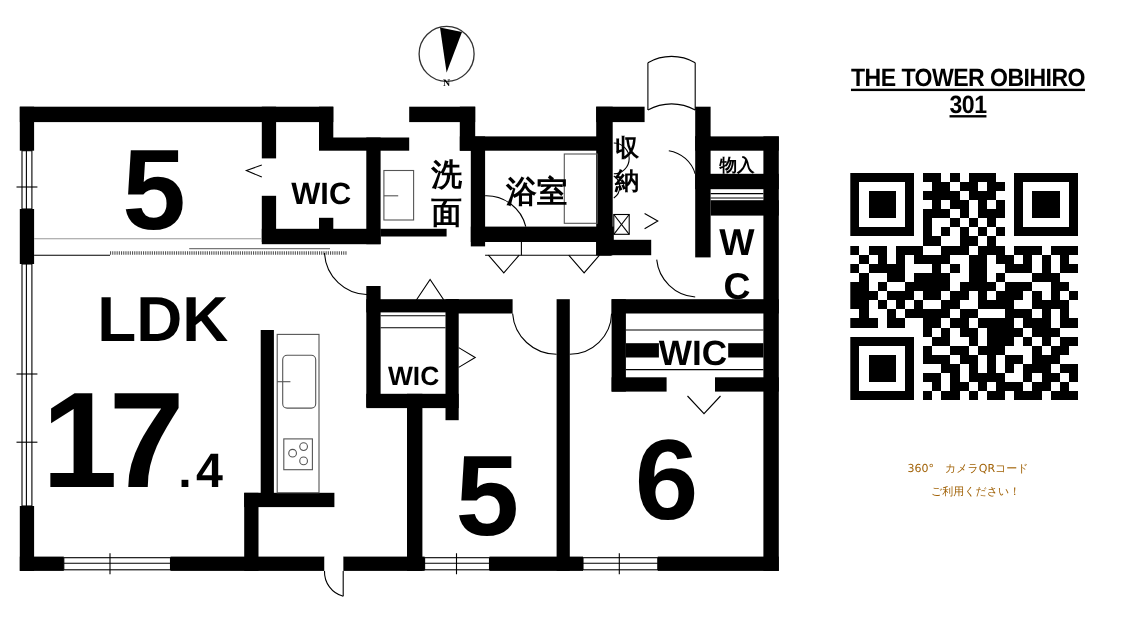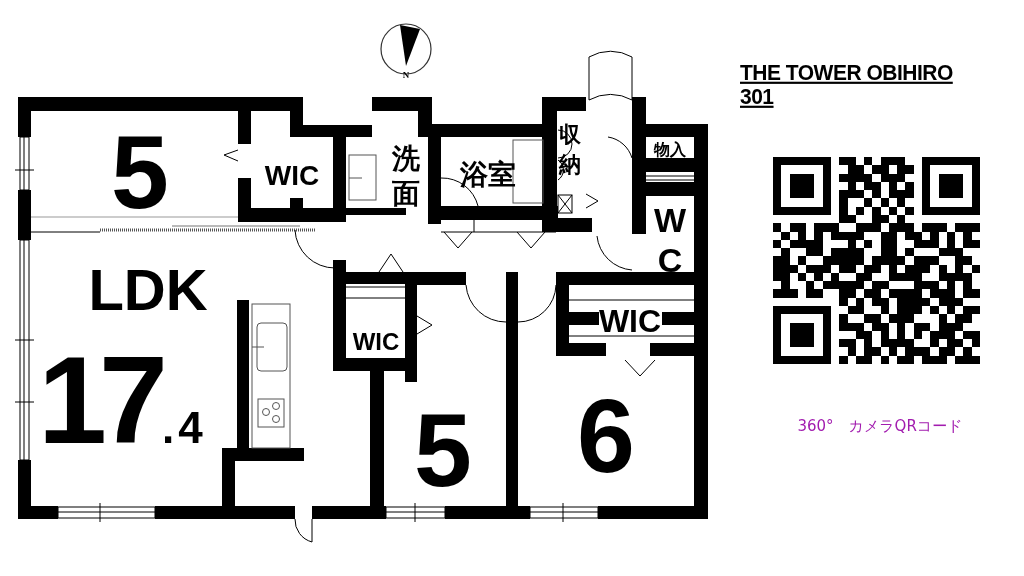--- a/index.html
+++ b/index.html
@@ -3,24 +3,24 @@
   <meta charset="utf-8">
   <style>
     html, body { margin: 0; padding: 0; background: #ffffff; }
     body { width: 1024px; height: 576px; position: relative; overflow: hidden; font-family: "Liberation Sans", sans-serif; }
     #plan { position: absolute; left: 0; top: 0; width: 1024px; height: 576px; }
     .w { fill: #000; }
     .thin { fill: none; stroke: #000; stroke-width: 1; }
     .thin-g { fill: none; stroke: #555; stroke-width: 1; }
     .lbl { font-family: "Liberation Sans", "DejaVu Sans", sans-serif; font-weight: bold; fill: #000; }
     .jp { font-family: "DejaVu Sans", sans-serif; font-weight: bold; fill: #000; }
-    .side { position: absolute; left: 740px; top: 60px; width: 280px; text-align: left; }
+    .side { position: absolute; left: 740px; top: 60px; width: 280px; text-align: center; }
     .title { font-family: "Liberation Sans", sans-serif; font-weight: bold; font-size: 21px; line-height: 24px; text-decoration: underline; letter-spacing: -0.5px; color: #000; transform: scaleY(1.08); }
     .qr { position: absolute; left: 773px; top: 157px; width: 207px; height: 207px; }
-    .qr-note { position: absolute; left: 760px; top: 416px; width: 240px; text-align: center; font-family: "DejaVu Sans", sans-serif; font-size: 15px; line-height: 21px; color: #a21caf; }
+    .qr-note { position: absolute; left: 760px; top: 416px; width: 240px; text-align: center; font-family: "DejaVu Sans", sans-serif; font-size: 10px; line-height: 21px; color: #a16207; }
     .qr-note div { white-space: nowrap; }
   </style>
 </head>
 <body>
 
 <svg id="plan" viewBox="0 0 1024 576" xmlns="http://www.w3.org/2000/svg">
 
   <g>
     <circle cx="406" cy="49" r="25" fill="#fff" stroke="#333" stroke-width="1.2"></circle>
     <path d="M400,25 L420,29 L406,66 Z" fill="#000"></path>
@@ -577,13 +577,14 @@
     <rect x="18" y="24" width="1" height="1" fill="#000"></rect>
     <rect x="19" y="24" width="1" height="1" fill="#000"></rect>
     <rect x="20" y="24" width="1" height="1" fill="#000"></rect>
     <rect x="22" y="24" width="1" height="1" fill="#000"></rect>
     <rect x="23" y="24" width="1" height="1" fill="#000"></rect>
     <rect x="24" y="24" width="1" height="1" fill="#000"></rect>
   </svg>
 
 <div class="qr-note">
   <div>360°　カメラQRコード</div>
+  <div style="padding-left:14px">ご利用ください！</div>
 </div>
 
 </body></html>

